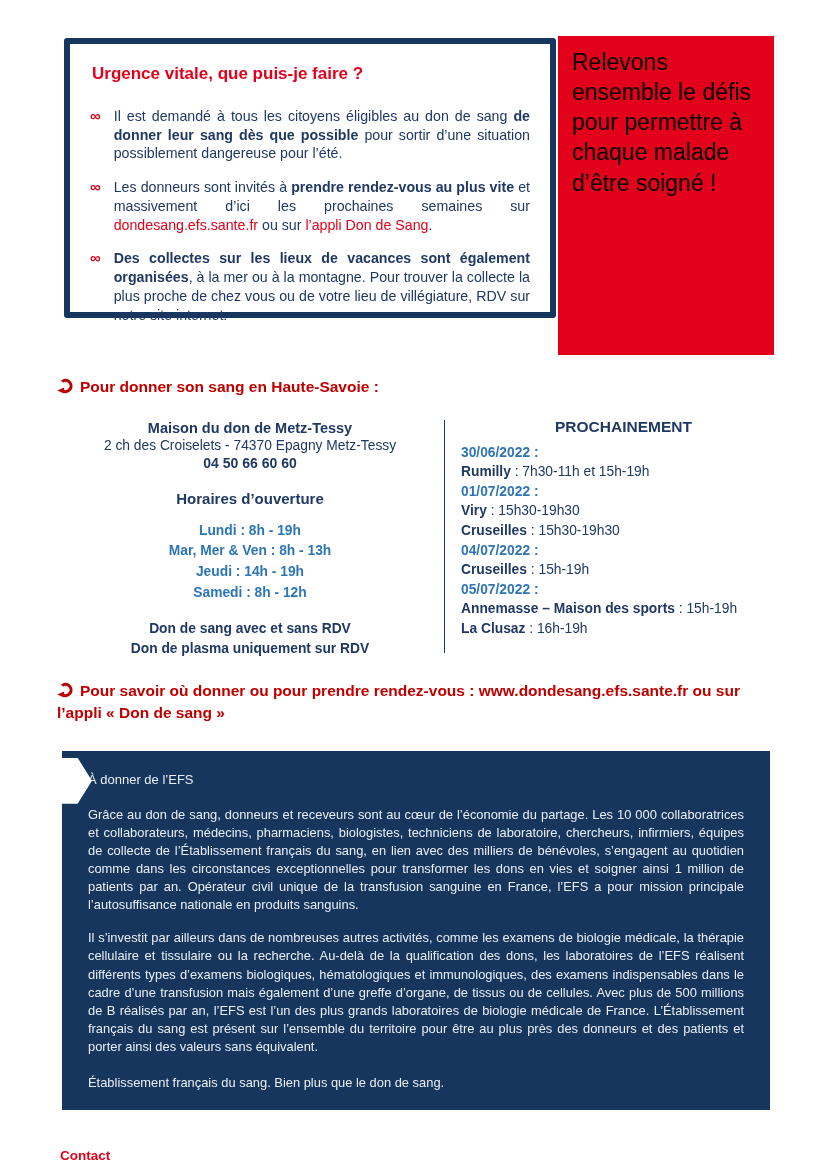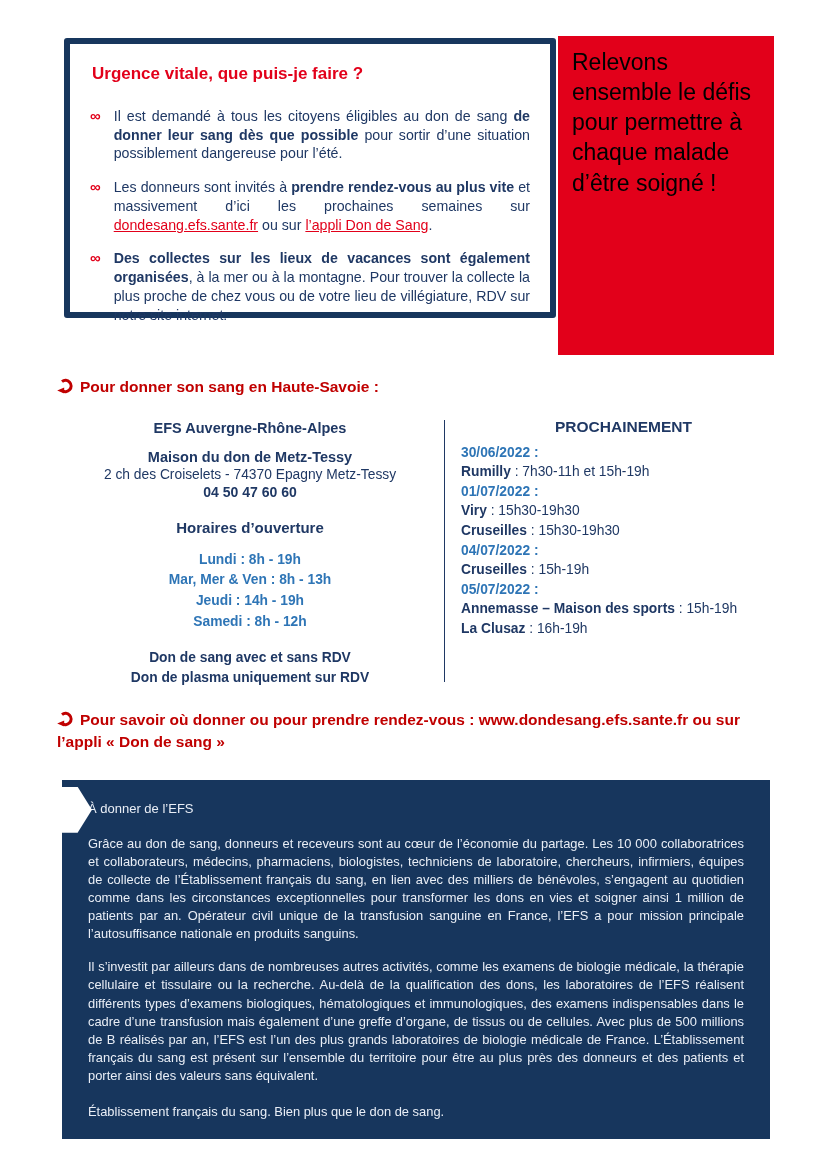--- a/index.html
+++ b/index.html
@@ -11,21 +11,21 @@
   .top-row { display:flex; margin-left:64px; margin-right:40px; gap:2px; }
   .urgence-box { flex:0 0 492px; height:280px; border:6px solid #17365D; border-radius:3px;
     background:#fff; padding:13px 20px 0 20px; }
   .urgence-title { color:#E2001A; font-size:17px; font-weight:bold; margin:7px 0 0 2px; }
   ul.bullets { list-style:none; margin:23px 0 0 0; }
   ul.bullets li { display:flex; gap:13px; margin-bottom:15px; color:#1F3864;
     font-size:14.2px; line-height:1.32; }
   .binf { color:#E2001A; font-weight:bold; flex:0 0 auto; font-size:15px; line-height:1.25; }
   .btext { text-align:justify; }
   .b { font-weight:bold; }
-  .red-link { color:#E2001A;text-decoration:underline; }
+  .red-link { color:#E2001A; }
   .red-box { flex:0 0 216px; height:319px; background:#E2001A; color:#000000;
     font-size:23px; line-height:1.31; padding:11px 14px; margin-top:-2px; }
 
   
   .section-heading { color:#C00000; font-weight:bold; font-size:15.5px;
     margin:21px 48px 0 57px; line-height:1.4; }
   .arrow-icon { display:inline-block; vertical-align:-2px; margin-right:7px; }
 
   
   .columns { display:flex; margin:20px 40px 0 64px; }
@@ -85,24 +85,23 @@
 
   <div class="section-heading">
     <svg class="arrow-icon" width="16" height="16" viewBox="0 0 16 16">
       <path d="M5 3.6 A 5.6 5.6 0 1 1 5 12.4" fill="none" stroke="#C00000" stroke-width="3.1"></path>
       <path d="M7.2 9.4 L7.2 15.4 L0.2 12.4 Z" fill="#C00000"></path>
     </svg><span>Pour donner son sang en Haute-Savoie :</span>
   </div>
 
   <div class="columns">
     <div class="col-left">
-      <div class="cl-name">EFS Auvergne-Rhône-Alpes</div>
       <div class="cl-site">Maison du don de Metz-Tessy</div>
       <div class="cl-address">2 ch des Croiselets - 74370 Epagny Metz-Tessy</div>
-      <div class="cl-phone">04 50 47 60 60</div>
+      <div class="cl-phone">04 50 66 60 60</div>
       <div class="cl-hours-title">Horaires d’ouverture</div>
       <div class="hours-list">
           <div>Lundi : 8h - 19h</div>
           <div>Mar, Mer &amp; Ven : 8h - 13h</div>
           <div>Jeudi : 14h - 19h</div>
           <div>Samedi : 8h - 12h</div>
         </div>
       <div class="notes-list">
           <div>Don de sang avec et sans RDV</div>
           <div>Don de plasma uniquement sur RDV</div>

